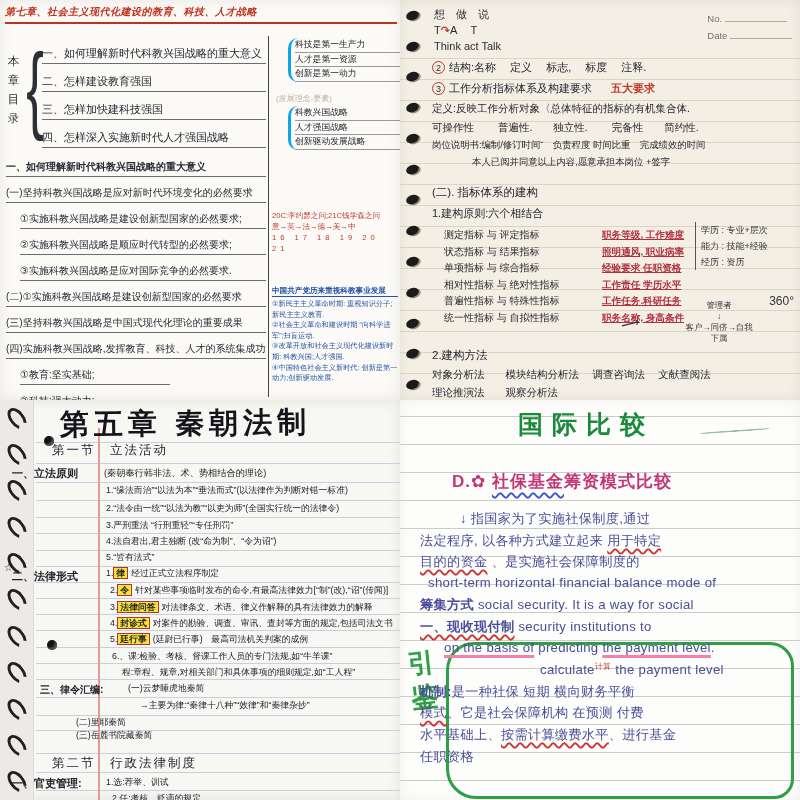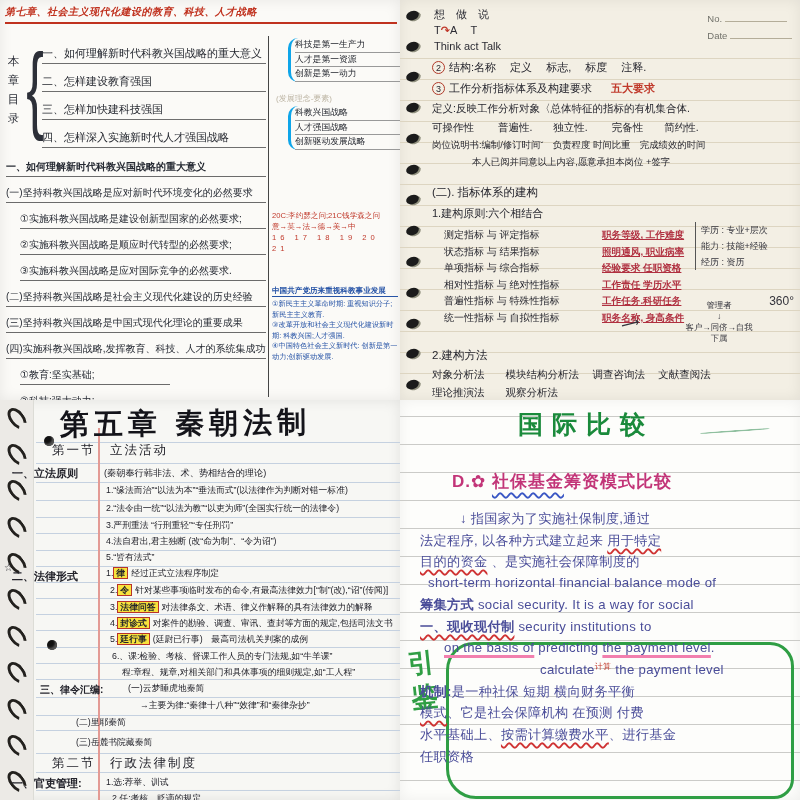--- a/index.html
+++ b/index.html
@@ -105,35 +105,36 @@
       <div>科教兴国战略</div>
       <div>人才强国战略</div>
       <div>创新驱动发展战略</div>
     </div>
     <div class="tl-body">
       <div class="hd">一、如何理解新时代科教兴国战略的重大意义</div>
       <div>(一)坚持科教兴国战略是应对新时代环境变化的必然要求</div>
       <div class="ind">①实施科教兴国战略是建设创新型国家的必然要求;</div>
       <div class="ind">②实施科教兴国战略是顺应时代转型的必然要求;</div>
       <div class="ind">③实施科教兴国战略是应对国际竞争的必然要求.</div>
-      <div>(二)坚持科教兴国战略是社会主义现代化建设的历史经验</div>
+      <div>(二)①实施科教兴国战略是建设创新型国家的必然要求</div>
       <div>(三)坚持科教兴国战略是中国式现代化理论的重要成果</div>
       <div>(四)实施科教兴国战略,发挥教育、科技、人才的系统集成功能</div>
       <div class="ind" style="width:150px">①教育:坚实基础;</div>
       <div class="ind" style="width:150px">②科技:强大动力;</div>
 
     </div>
     <div class="tl-rednote">
       <div>20C:李约瑟之问;21C钱学森之问</div>
       <div>意→英→法→德→美→中</div>
       <div class="nums">16  17  18  19  20  21</div>
     </div>
     <div class="tl-bluenote">
       <div class="bt">中国共产党历来重视科教事业发展</div>
       <div class="bl">①新民主主义革命时期: 重视知识分子;新民主主义教育.</div>
+      <div class="bl">②社会主义革命和建设时期 “向科学进军”;扫盲运动.</div>
       <div class="bl">③改革开放和社会主义现代化建设新时期: 科教兴国;人才强国.</div>
       <div class="bl">④中国特色社会主义新时代: 创新是第一动力;创新驱动发展.</div>
     </div>
   </div>
 
   <div class="panel p-tr">
     <div class="rule" style="top:58px"></div>
       <div class="rule" style="top:79px"></div>
     <div class="rule" style="top:100px"></div>
       <div class="rule" style="top:121px"></div>
@@ -265,21 +266,21 @@
     <div class="bl-ln" style="left:110px; top:185px; width:288px"><span>2.</span><span class="hl">令</span><span>针对某些事项临时发布的命令,有最高法律效力[“制”(改),“诏”(传闻)]</span></div>
     <div class="bl-ln" style="left:110px; top:202px; width:288px"><span>3.</span><span class="hl">法律问答</span><span>对法律条文、术语、律义作解释的具有法律效力的解释</span></div>
     <div class="bl-ln" style="left:110px; top:218px; width:288px"><span>4.</span><span class="hl">封诊式</span><span>对案件的勘验、调查、审讯、查封等方面的规定,包括司法文书</span></div>
     <div class="bl-ln" style="left:110px; top:234px"><span>5.</span><span class="hl">廷行事</span><span>(廷尉已行事)　最高司法机关判案的成例</span></div>
     <div class="bl-ln" style="left:112px; top:251px; width:286px">6.、课:检验、考核、督课工作人员的专门法规,如“牛羊课”</div>
     <div class="bl-ln" style="left:122px; top:267px; width:276px">程:章程、规章,对相关部门和具体事项的细则规定,如“工人程”</div>
     <div class="bl-ln bl-lab" style="left:40px; top:283px; font-size:10px !important">三、律令汇编:</div>
     <div class="bl-ln" style="left:128px; top:283px">(一)云梦睡虎地秦简</div>
     <div class="bl-ln" style="left:140px; top:300px">→主要为律:“秦律十八种”“效律”和“秦律杂抄”</div>
     <div class="bl-ln" style="left:76px; top:317px">(二)里耶秦简</div>
-    <div class="bl-ln" style="left:76px; top:337px">(三)岳麓书院藏秦简</div>
+    <div class="bl-ln" style="left:76px; top:330px">(三)岳麓书院藏秦简</div>
     <div class="bl-ln bl-sec" style="left:52px; top:355px">第二节　行政法律制度</div>
     <div class="bl-ln bl-lab" style="left:12px; top:376px">一、官吏管理:</div>
     <div class="bl-ln" style="left:106px; top:377px">1.选:荐举、训试</div>
     <div class="bl-ln" style="left:112px; top:393px">2.任:考核、贬谪的规定</div>
   </div>
 
   <div class="panel p-br">
     <div class="rule" style="top:16px"></div>
       <div class="rule" style="top:44px"></div>
     <div class="rule" style="top:72px"></div>

